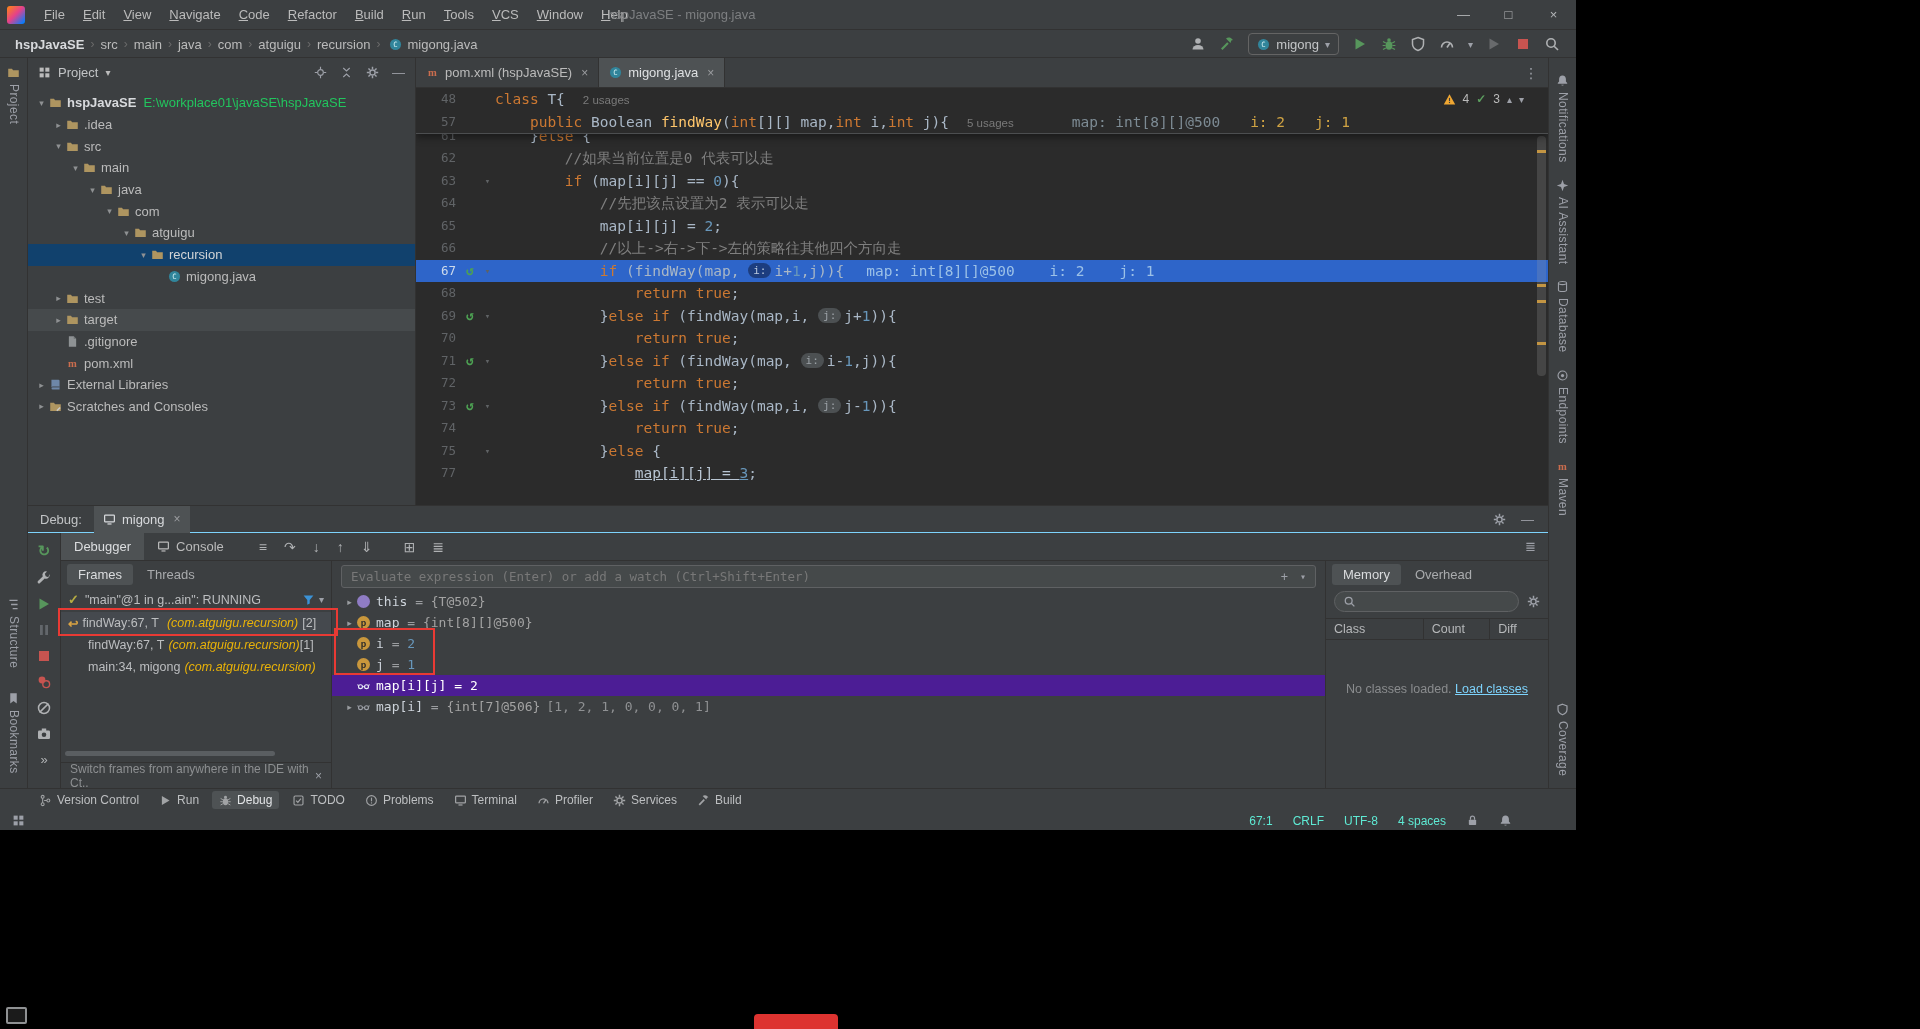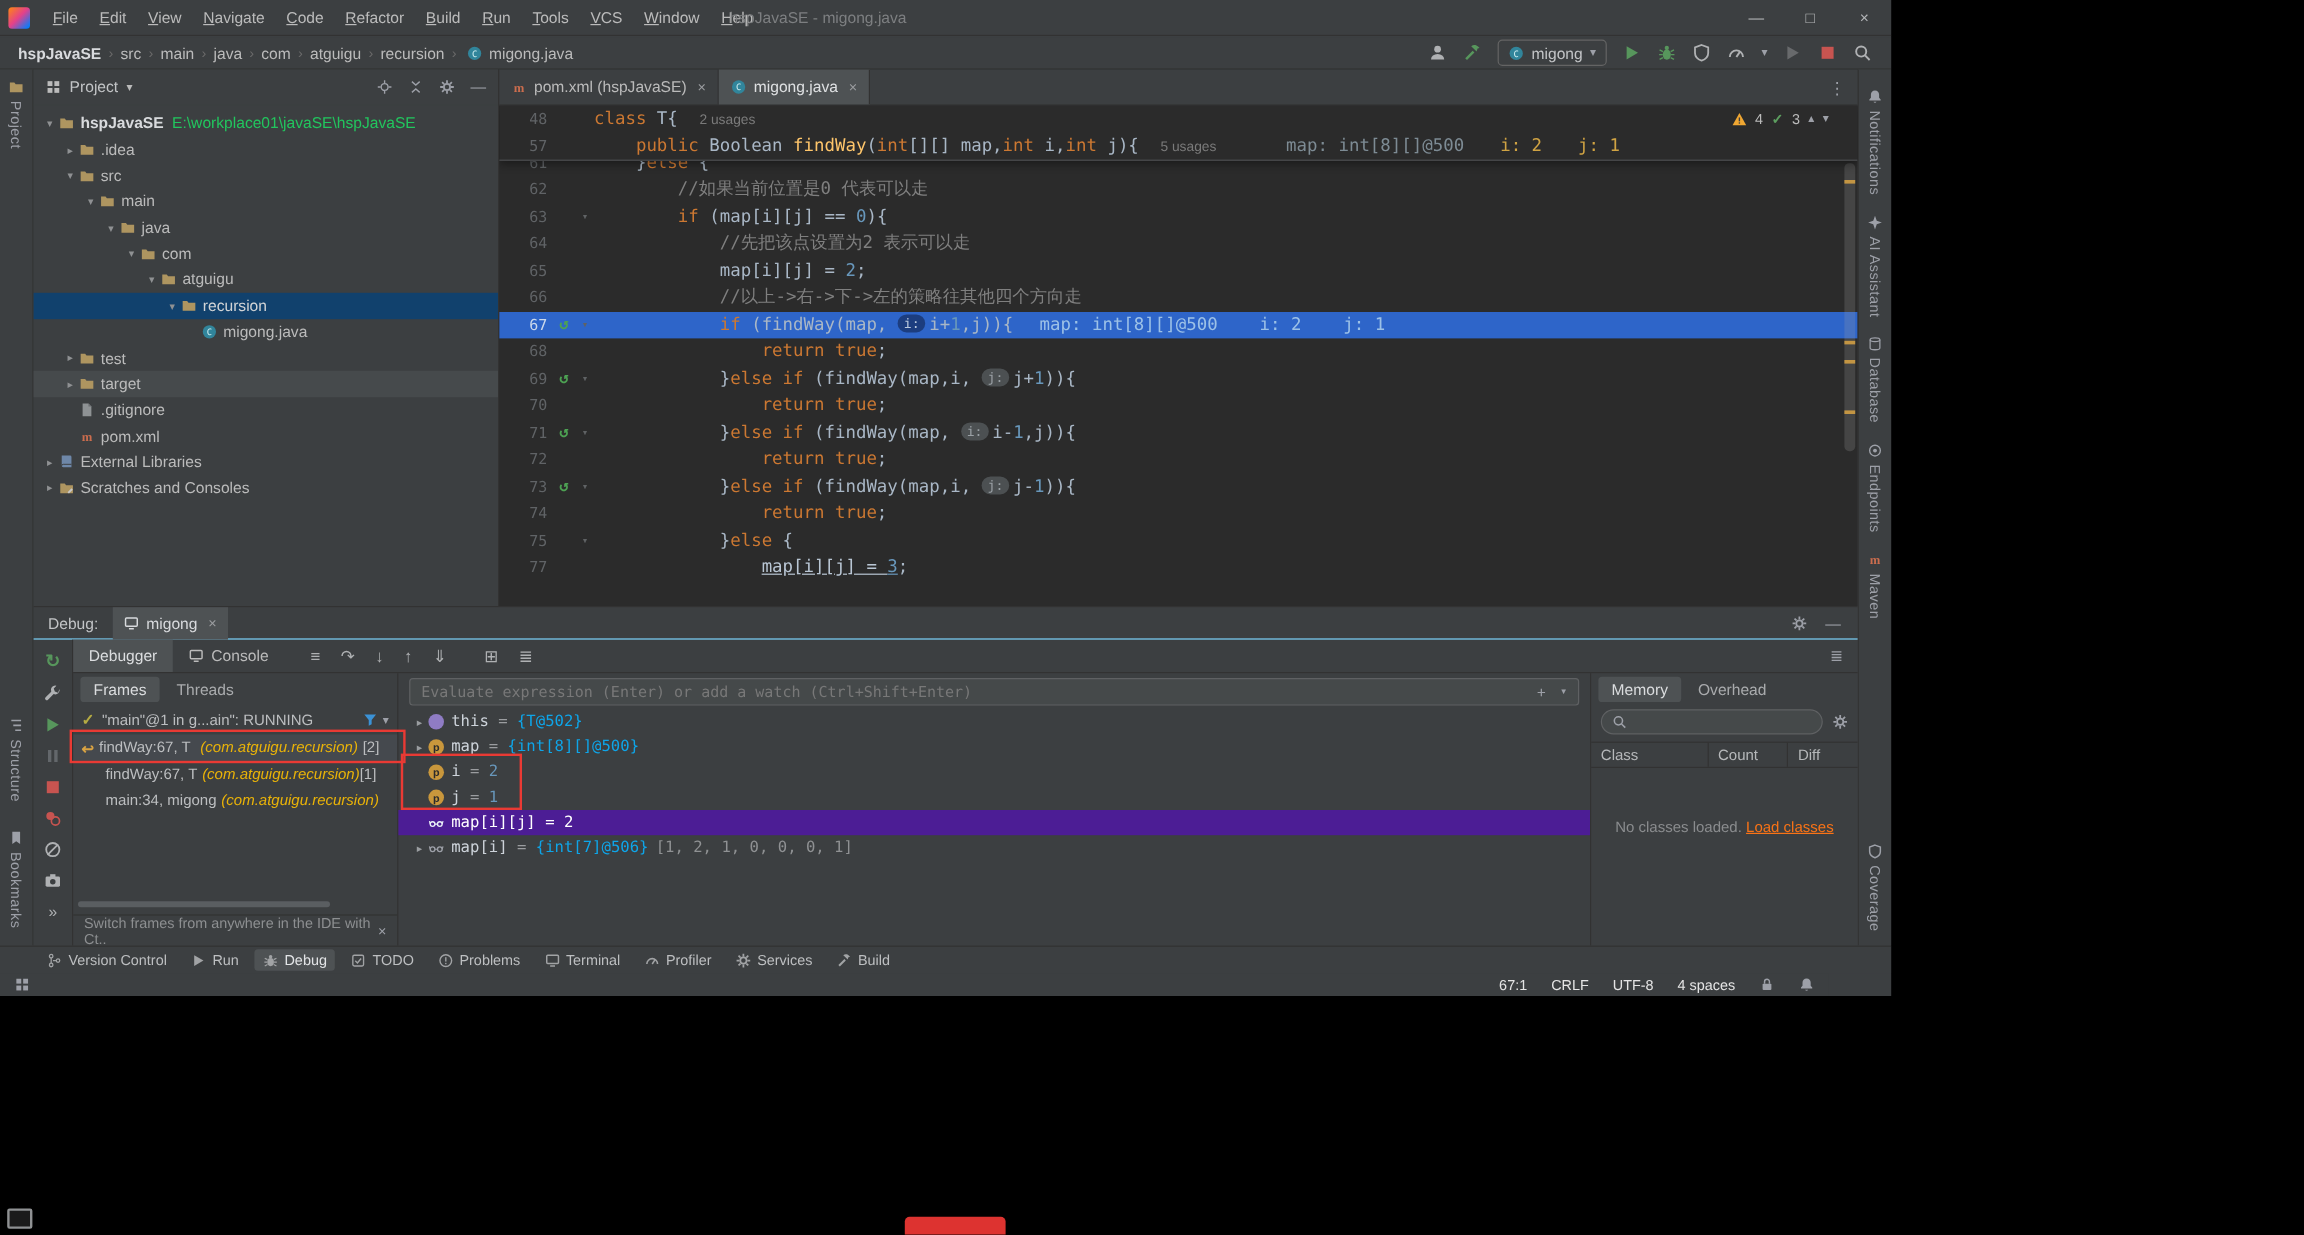--- a/index.html
+++ b/index.html
@@ -133,52 +133,52 @@
 #frames-hint .hint-x{margin-left:auto;color:#9da0a8}
 
 #vars-col{position:absolute;left:304px;top:55px;width:994px;height:228px;border-right:1px solid #323232}
 #eval-bar{margin:4px 9px 3px 9px;height:23px;border:1px solid #5f6163;border-radius:3px;background:#45494a;display:flex;align-items:center;padding:0 9px;font-family:"DejaVu Sans Mono",monospace;font-size:12.5px;color:#787878}
 #eval-right{margin-left:auto;display:flex;gap:12px;color:#9da0a8;align-items:center;font-size:12px}
 .var-row{height:21px;display:flex;align-items:center;padding-left:10px;font-family:"DejaVu Sans Mono",monospace;font-size:13px;color:#c7cbd0;white-space:pre}
 .var-chev{width:15px;font-size:9px;color:#9a9da0;text-align:center;flex:none;font-family:"Liberation Sans",sans-serif}
 .var-row.selected{background:#4c1d95}
 .v-name{color:#cdd3da}
 .v-eq{color:#9b9da0}
-.v-ref{color:#0ea5e9}
+.v-ref{color:#a3a3a3}
 .v-num{color:#6897bb}
 .v-extra{color:#8f9193;margin-left:6px}
 .var-row.selected .v-name,.var-row.selected .v-eq,.var-row.selected .v-num,.var-row.selected .v-ref{color:#fff}
 .badge{width:13px;height:13px;border-radius:50%;display:inline-flex;align-items:center;justify-content:center;font:bold 9px "Liberation Sans",sans-serif;margin-right:6px;flex:none}
 .badge-p{background:#c9973c;color:#2b2b2b}
 .badge-f{background:#8f7cc4;color:#2b2b2b}
 .w-icon{margin-right:6px;color:#9da0a8}
 .var-row.selected .w-icon{color:#e8eef7}
 
 #memory-col{position:absolute;left:1298px;top:55px;width:222px;height:228px}
 #mem-search-row{display:flex;align-items:center;gap:8px;margin:4px 8px 6px 8px}
 #mem-search{flex:1;height:21px;border:1px solid #5f6163;border-radius:11px;background:#45494a;display:flex;align-items:center;gap:6px;padding:0 8px;color:#9da0a8}
 #mem-table-head{display:flex;height:22px;border-top:1px solid #323232;border-bottom:1px solid #323232;align-items:center;font-size:12.5px;color:#b6b8ba}
 .mem-th{padding-left:8px;border-right:1px solid #323232;height:100%;display:flex;align-items:center}
 .mem-th:nth-child(1){width:44%}
 .mem-th:nth-child(2){width:30%}
 .mem-th:nth-child(3){width:26%;border-right:none}
 #mem-empty{margin-top:42px;text-align:center;color:#8a8c8e;font-size:12.5px}
-#mem-link{color:#f97316}
+#mem-link{color:#7dd3fc}
 
 
 .anno{position:absolute;border:2px solid #e93a34;z-index:6;pointer-events:none}
 #anno-frames{left:58px;top:608px;width:280px;height:28px}
 #anno-vars{left:334px;top:628px;width:101px;height:47px}
 
 
 #bottom-stripe{position:absolute;left:0;top:788px;width:1576px;height:23px;background:#3c3f41;border-top:1px solid #323232;display:flex;align-items:center;gap:6px;padding-left:32px;font-size:12px}
 .bs-item{display:flex;align-items:center;gap:5px;padding:2px 7px;border-radius:3px;color:#bdbfc1}
 .bs-item.active{background:#4e5254;color:#e2e4e6}
 .bs-item .ic{width:13px;height:13px;color:#a1a3a5}
-#statusbar{position:absolute;left:0;top:811px;width:1524px;height:19px;display:flex;align-items:center;font-size:12px;color:#e5e5e5;padding:0 12px;gap:20px;background:#3c3f41}
+#statusbar{position:absolute;left:0;top:811px;width:1524px;height:19px;display:flex;align-items:center;font-size:12px;color:#5eead4;padding:0 12px;gap:20px;background:#3c3f41}
 #sb-right{margin-left:auto;display:flex;align-items:center;gap:20px}
 
 
 #taskbar-icon{position:absolute;left:6px;top:1007px;width:21px;height:17px;border:2px solid #8f9193;border-radius:2px;background:#1b1b1b}
 #red-sticker{position:absolute;left:754px;top:1014px;width:84px;height:26px;background:#dd3330;border-radius:4px}
 </style>
 </head>
 <body>
 
 <div id="stage">

